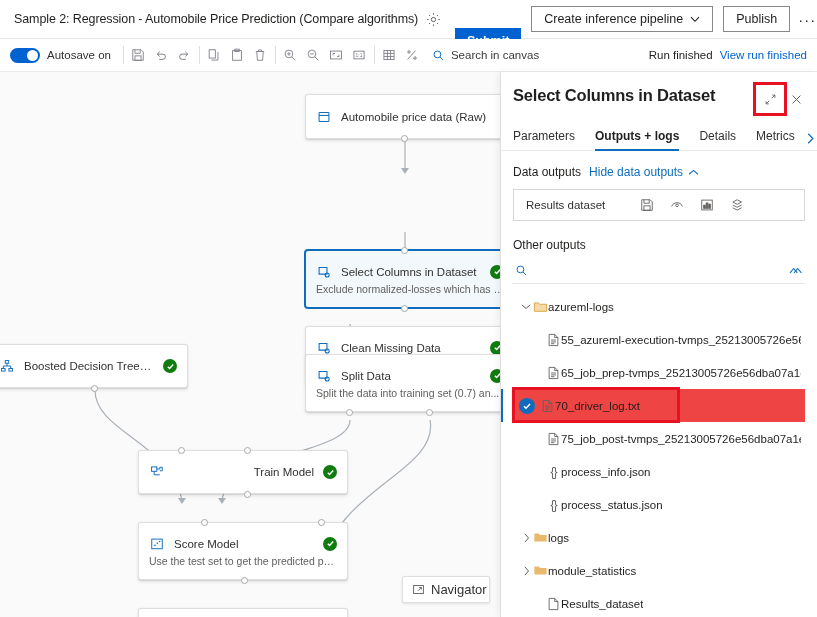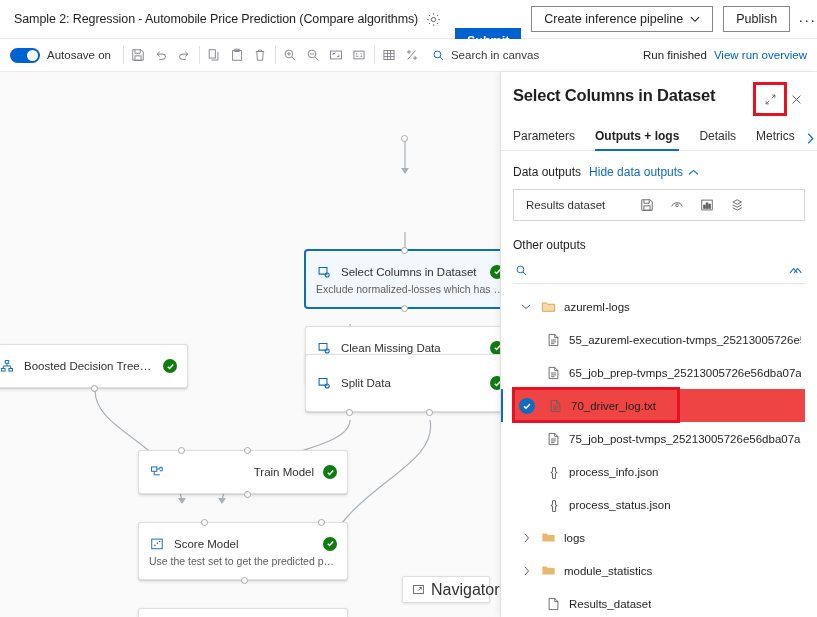--- a/index.html
+++ b/index.html
@@ -95,21 +95,21 @@
     display:flex; align-items:center; justify-content:center; margin-left:auto;
   }
   .node-check svg { display:block; }
 
   .port { position:absolute; width:7px; height:7px; border-radius:50%; background:#fff; border:1px solid #a8a8a8; }
 
   .navigator {
     position:absolute; left:402px; top:576px; width:88px; height:27px; background:#fff;
     border:1px solid #e1dfdd; box-shadow:0 1px 3px rgba(0,0,0,0.10);
     display:flex; align-items:center; gap:6px; padding-left:9px; border-radius:2px;
-    font-size:16px; color:#323130; cursor:pointer;
+    font-size:13px; color:#323130; cursor:pointer;
   }
 
   
   .panel {
     position:absolute; right:0; top:72px; width:317px; height:545px; background:#fff;
     border-left:1px solid #e1dfdd; box-shadow:-2px 0 6px rgba(0,0,0,0.06);
     display:flex; flex-direction:column;
   }
   .panel-head { display:flex; align-items:flex-start; padding:14px 8px 0 12px; }
   .panel-title { font-size:16.5px; color:#201f1e; font-weight:600; flex:1; letter-spacing:-0.2px; }
@@ -156,21 +156,21 @@
   }
   .search-row .mag { color:#0f6cbd; display:flex; align-items:center; }
   .search-row input {
     flex:1; border:none; outline:none; font-size:11.5px; color:#323130; margin-left:8px;
     font-family:"Liberation Sans", sans-serif; background:transparent;
   }
   .collapse-all { color:#0f6cbd; cursor:pointer; display:flex; align-items:center; font-size:13px; }
 
   .tree { margin-top:6px; }
   .tree-row {
-    display:flex; align-items:center; height:33px; gap:8px; cursor:pointer; position:relative;
+    display:flex; align-items:center; height:33px; gap:0; cursor:pointer; position:relative;
     padding-right:4px;
     text-align:center;
   }
   .tree-row.selected { background:#ef4444; }
   .tree-row.selected:before {
     content:""; position:absolute; left:-12px; top:0; bottom:0; width:2px; background:#0f6cbd;
   }
   .twisty { width:14px; flex:none; display:flex; align-items:center; justify-content:center; color:#605e5c; }
   .sel-check { width:16px; height:16px; border-radius:50%; background:#0f6cbd; flex:none;
     display:flex; align-items:center; justify-content:center; }
@@ -316,21 +316,21 @@
         <svg width="13" height="13" viewBox="0 0 16 16" fill="none" stroke="#0f6cbd" stroke-width="1.2">
           <circle cx="6.7" cy="6.7" r="4.2"></circle>
             <path d="M9.9 9.9L13.6 13.6"></path>
         </svg>
       </span>
       <span>Search in canvas</span>
     </div>
 
     <div class="run-status">
       <span class="finished">Run finished</span>
-      <span class="link">View run overview</span>
+      <span class="link">View run finished</span>
     </div>
   </div>
 
   <div class="canvas">
 
     <svg class="edges">
       <g stroke="#a8b0b8" stroke-width="1.2" fill="none">
 
         <path d="M405 66 L405 98"></path>
 
@@ -352,20 +352,31 @@
         <path d="M401 96 L409 96 L405 102 Z"></path>
         <path d="M401 180 L409 180 L405 186 Z"></path>
         <path d="M396 274 L404 274 L400 280 Z"></path>
         <path d="M218 426 L226 426 L222 432 Z"></path>
         <path d="M178 426 L186 426 L182 432 Z"></path>
         <path d="M318 498 L326 498 L322 504 Z"></path>
         <path d="M201 498 L209 498 L205 504 Z"></path>
       </g>
     </svg>
 
+    <div class="node" style="left:305px; top:22px; width:210px; height:45px;">
+      <div class="node-row">
+        <span class="node-icon">
+          <svg width="14" height="14" viewBox="0 0 16 16" fill="none" stroke="#0f6cbd" stroke-width="1.2">
+            <rect x="2.4" y="2.8" width="11.2" height="10.4" rx="1"></rect>
+              <path d="M2.4 6.2h11.2"></path>
+          </svg>
+        </span>
+        <span class="node-title">Automobile price data (Raw)</span>
+      </div>
+    </div>
     <div class="port" style="left:401px; top:63px;"></div>
 
     <div class="node selected" style="left:305px; top:178px; width:210px; height:58px;">
       <div class="node-row">
         <span class="node-icon">
           <svg width="14" height="14" viewBox="0 0 16 16" fill="none" stroke="#0f6cbd" stroke-width="1.2">
             <path d="M2.4 2.8h9v7.6h-9z"></path>
               <circle cx="11.6" cy="11.4" r="2.3"></circle>
           </svg>
         </span>
@@ -409,20 +420,21 @@
               <circle cx="11.6" cy="11.4" r="2.3"></circle>
           </svg>
         </span>
         <span class="node-title">Split Data</span>
         <span class="node-check">
           <svg width="9" height="9" viewBox="0 0 10 10" fill="none" stroke="#fff" stroke-width="1.6">
               <path d="M2 5.2L4 7.2 8 2.9"></path>
             </svg>
         </span>
       </div>
+      <div class="node-sub">Split the data into training set (0.7) an...</div>
     </div>
     <div class="port" style="left:346px; top:337px;"></div>
     <div class="port" style="left:426px; top:337px;"></div>
 
     <div class="node" style="left:-12px; top:272px; width:200px; height:44px;">
       <div class="node-row">
         <span class="node-icon">
           <svg width="14" height="14" viewBox="0 0 16 16" fill="none" stroke="#0f6cbd" stroke-width="1.1">
             <rect x="6" y="1.8" width="4" height="3"></rect>
               <rect x="1.8" y="10.8" width="4" height="3"></rect>

